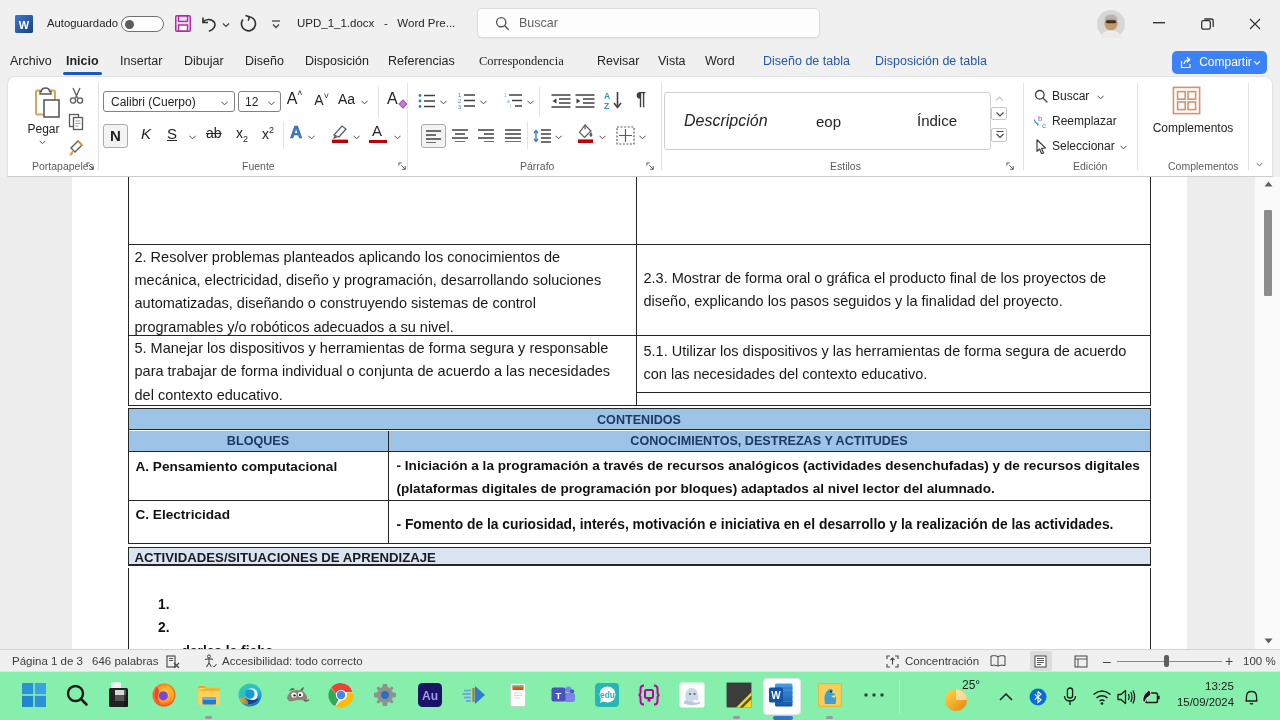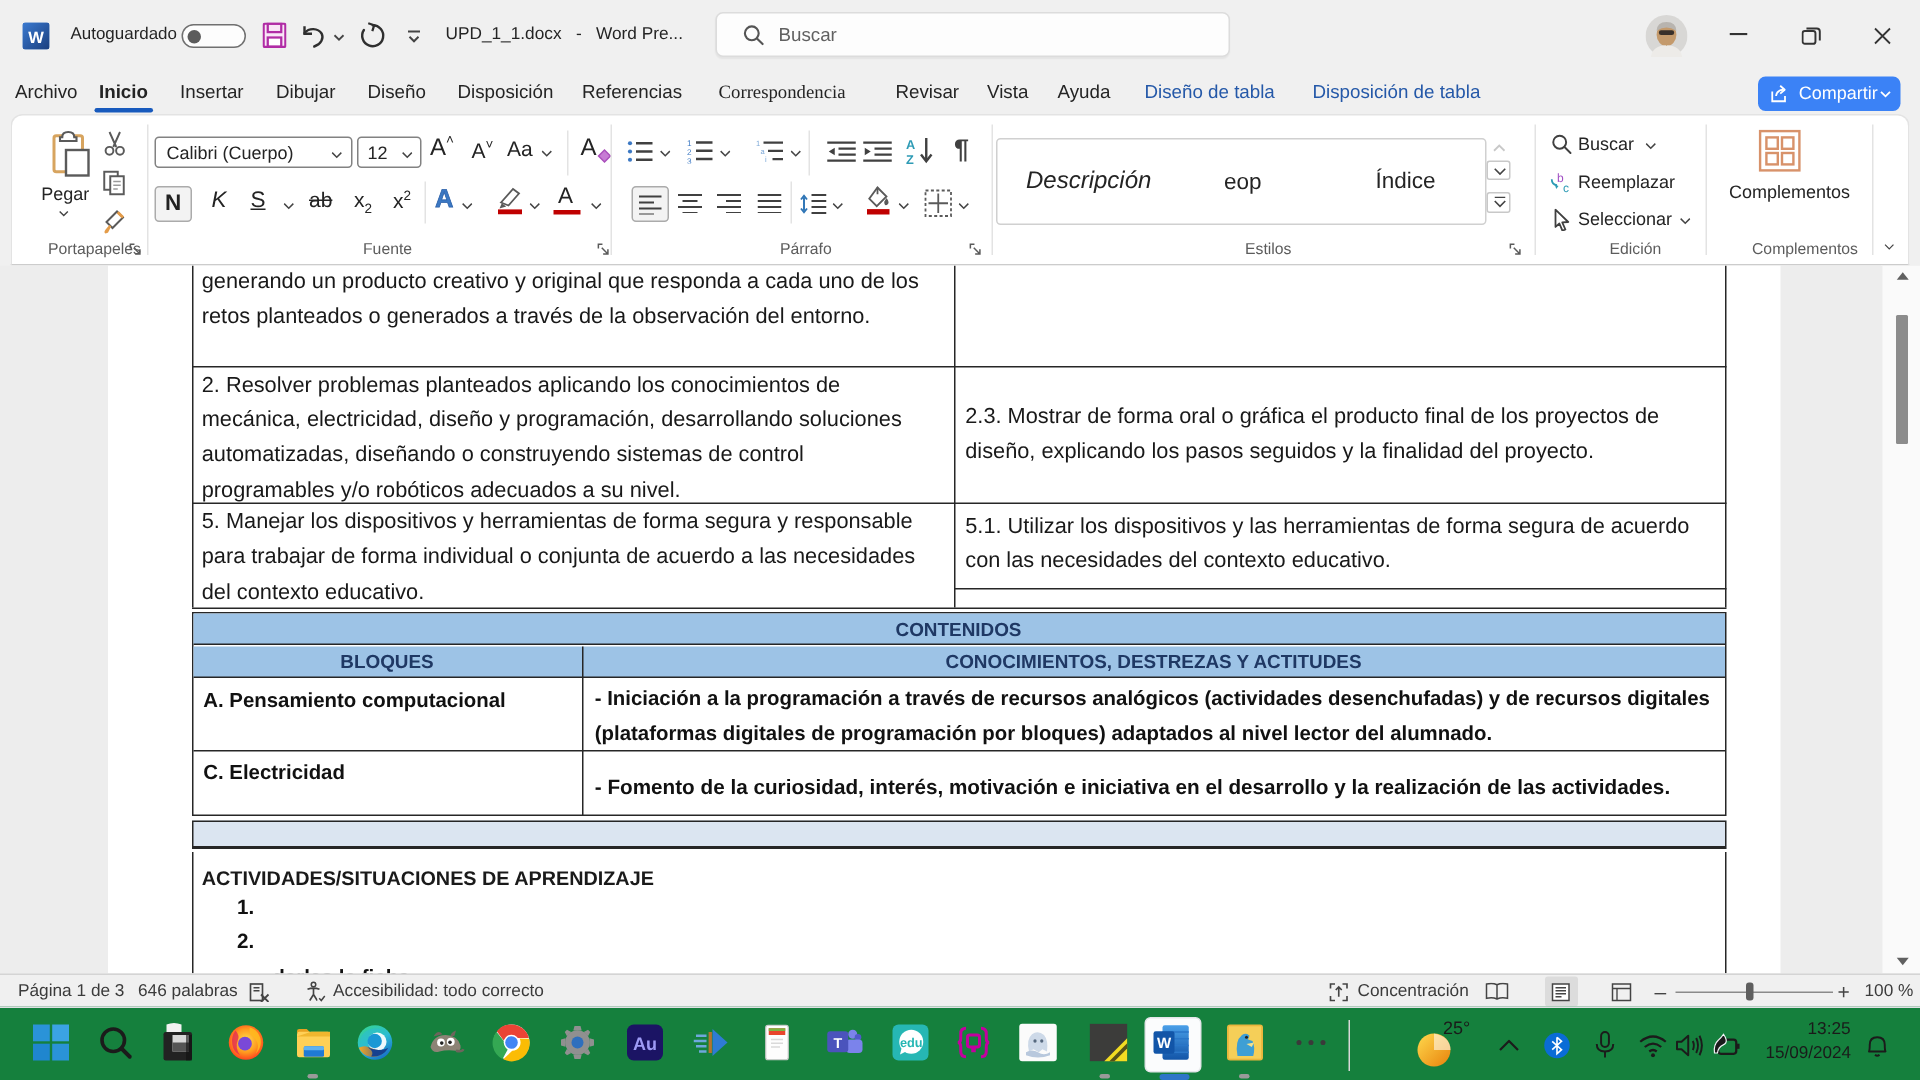--- a/index.html
+++ b/index.html
@@ -40,21 +40,21 @@
   #docarea { position:absolute; left:0; top:177px; width:1280px; height:472px; background:#ededed; overflow:hidden; }
   #page { position:absolute; left:72px; top:0; width:1115px; height:472px; background:#ffffff; }
   .cellt { font-size:14.5px; line-height:23.3px; color:#191919; }
   .boldt { font-weight:700; color:#111; }
 
   
   #statusbar { position:absolute; left:0; top:649px; width:1280px; height:22px; background:#f0f0f0; border-top:1px solid #d4d4d4; font-size:11.5px; color:#3b3b3b; }
   #statusbar .it { position:absolute; top:0; height:22px; line-height:22px; white-space:nowrap; }
 
   
-  #taskbar { position:absolute; left:0; top:671px; width:1280px; height:49px; background:#15803d; border-top:1px solid #dfe1e4; }
+  #taskbar { position:absolute; left:0; top:671px; width:1280px; height:49px; background:#86efac; border-top:1px solid #dfe1e4; }
   .tk { position:absolute; top:10px; width:26px; height:26px; }
   .tray-txt { position:absolute; font-size:12px; color:#1a1a1a; white-space:nowrap; }
 </style>
 </head>
 <body>
 
 <div id="titlebar">
   <svg class="abs" style="left:15px;top:15px" width="18" height="18" viewBox="0 0 18 18">
     <rect x="0" y="0" width="18" height="18" rx="2" fill="#2b6bc3"></rect>
     <rect x="0" y="0" width="18" height="18" rx="2" fill="url(#wgrad)"></rect>
@@ -128,21 +128,21 @@
   <div class="tab" style="left:10px;">Archivo</div>
   <div class="tab active" style="left:66px;">Inicio</div>
   <div class="tab" style="left:120px;">Insertar</div>
   <div class="tab" style="left:184px;">Dibujar</div>
   <div class="tab" style="left:245px;">Diseño</div>
   <div class="tab" style="left:305px;">Disposición</div>
   <div class="tab" style="left:388px;">Referencias</div>
   <div class="tab" style="left:479px;font-family:Liberation Serif, serif;">Correspondencia</div>
   <div class="tab" style="left:597px;">Revisar</div>
   <div class="tab" style="left:658px;">Vista</div>
-  <div class="tab" style="left:705px;">Ayuda</div>
+  <div class="tab" style="left:705px;">Word</div>
   <div class="tab blue" style="left:763px;">Diseño de tabla</div>
   <div class="tab blue" style="left:875px;">Disposición de tabla</div>
 </div>
 <div id="compartir">
   <svg class="abs" style="left:8px;top:5px" width="13" height="13" viewBox="0 0 13 13">
     <path d="M1.5 5 L1.5 11.5 L10 11.5 L10 8" fill="none" stroke="#fff" stroke-width="1.2"></path>
     <path d="M4 8 Q4.5 4 9 3.8" fill="none" stroke="#fff" stroke-width="1.2"></path>
     <path d="M6.8 1.2 L9.8 3.8 L6.8 6.4" fill="none" stroke="#fff" stroke-width="1.2" stroke-linejoin="round"></path>
   </svg>
   <span style="margin-left:12px;">Compartir</span>
@@ -411,41 +411,40 @@
 <div id="docarea">
   <div id="page">
 
     <div class="abs" style="left:55.5px;top:0;width:1023px;height:227.5px;border-left:1px solid #262626;border-right:1px solid #262626;"></div>
     <div class="abs" style="left:564px;top:0;width:1px;height:227.5px;background:#262626;"></div>
     <div class="abs" style="left:55.5px;top:67px;width:1023px;height:1px;background:#262626;"></div>
     <div class="abs" style="left:55.5px;top:157.5px;width:1023px;height:1px;background:#262626;"></div>
     <div class="abs" style="left:564px;top:214.5px;width:514.5px;height:1px;background:#262626;"></div>
     <div class="abs" style="left:55.5px;top:227.5px;width:1023px;height:1px;background:#262626;"></div>
 
-    <div class="abs cellt" style="left:62.5px;top:-0.5px;width:495px;">generando un producto creativo y original que responda a cada uno de los<br>retos planteados o generados a través de la observación del entorno.</div>
     <div class="abs cellt" style="left:62.5px;top:68.8px;width:500px;">2. Resolver problemas planteados aplicando los conocimientos de<br>mecánica, electricidad, diseño y programación, desarrollando soluciones<br>automatizadas, diseñando o construyendo sistemas de control<br>programables y/o robóticos adecuados a su nivel.</div>
     <div class="abs cellt" style="left:571.5px;top:89.8px;width:500px;">2.3. Mostrar de forma oral o gráfica el producto final de los proyectos de<br>diseño, explicando los pasos seguidos y la finalidad del proyecto.</div>
     <div class="abs cellt" style="left:62.5px;top:160px;width:500px;">5. Manejar los dispositivos y herramientas de forma segura y responsable<br>para trabajar de forma individual o conjunta de acuerdo a las necesidades<br>del contexto educativo.</div>
     <div class="abs cellt" style="left:571.5px;top:162.5px;width:505px;">5.1. Utilizar los dispositivos y las herramientas de forma segura de acuerdo<br>con las necesidades del contexto educativo.</div>
 
     <div class="abs" style="left:55.5px;top:230.5px;width:1023px;height:136px;border:1px solid #262626;">
       <div class="abs" style="left:0;top:0;width:100%;height:21.5px;background:#9dc3e6;border-bottom:1px solid #262626;text-align:center;font-size:12.6px;font-weight:700;color:#1f3864;line-height:22px;">CONTENIDOS</div>
       <div class="abs" style="left:0;top:22.5px;width:100%;height:21px;background:#9dc3e6;border-bottom:1px solid #262626;"></div>
       <div class="abs" style="left:0;top:22.5px;width:259px;height:21px;text-align:center;font-size:12.6px;font-weight:700;color:#1f3864;line-height:21px;">BLOQUES</div>
       <div class="abs" style="left:259px;top:22.5px;width:763px;height:21px;text-align:center;font-size:12.6px;font-weight:700;color:#1f3864;line-height:21px;">CONOCIMIENTOS, DESTREZAS Y ACTITUDES</div>
       <div class="abs" style="left:259px;top:22.5px;width:1px;height:113px;background:#262626;"></div>
       <div class="abs" style="left:0;top:91px;width:100%;height:1px;background:#262626;"></div>
       <div class="abs boldt" style="left:7px;top:46px;width:245px;font-size:13.6px;line-height:23.3px;">A. Pensamiento computacional</div>
       <div class="abs boldt" style="left:268px;top:46.5px;width:760px;font-size:13.6px;line-height:22.6px;color:#111;white-space:nowrap;">- Iniciación a la programación a través de recursos analógicos (actividades desenchufadas) y de recursos digitales<br>(plataformas digitales de programación por bloques) adaptados al nivel lector del alumnado.</div>
       <div class="abs boldt" style="left:7px;top:94px;width:245px;font-size:13.6px;line-height:23.3px;">C. Electricidad</div>
       <div class="abs boldt" style="left:268px;top:108px;width:765px;font-size:13.8px;color:#111;white-space:nowrap;">- Fomento de la curiosidad, interés, motivación e iniciativa en el desarrollo y la realización de las actividades.</div>
     </div>
 
     <div class="abs" style="left:55.5px;top:370px;width:1023px;height:19px;background:#dbe5f1;border:1px solid #262626;border-bottom:2px solid #262626;">
-      <div class="abs boldt" style="left:6px;top:2px;font-size:13.2px;color:#1a1a1a;margin-top:28px;">ACTIVIDADES/SITUACIONES DE APRENDIZAJE</div>
+      <div class="abs boldt" style="left:6px;top:2px;font-size:13.2px;color:#1a1a1a;">ACTIVIDADES/SITUACIONES DE APRENDIZAJE</div>
     </div>
 
     <div class="abs" style="left:55.5px;top:391px;width:1023px;height:81px;border-left:1px solid #262626;border-right:1px solid #262626;"></div>
     <div class="abs boldt" style="left:86px;top:419.5px;font-size:13.75px;color:#111;">1.</div>
     <div class="abs boldt" style="left:86px;top:443px;font-size:13.75px;color:#111;">2.</div>
     <div class="abs boldt" style="left:109.5px;top:466.5px;font-size:13.75px;color:#111;">darles la ficha</div>
   </div>
 
   <div class="abs" style="left:1254px;top:0;width:26px;height:472px;background:#fafafa;border-left:1px solid #ededed;">
     <svg class="abs" style="left:9px;top:4px" width="9" height="6" viewBox="0 0 9 6">

